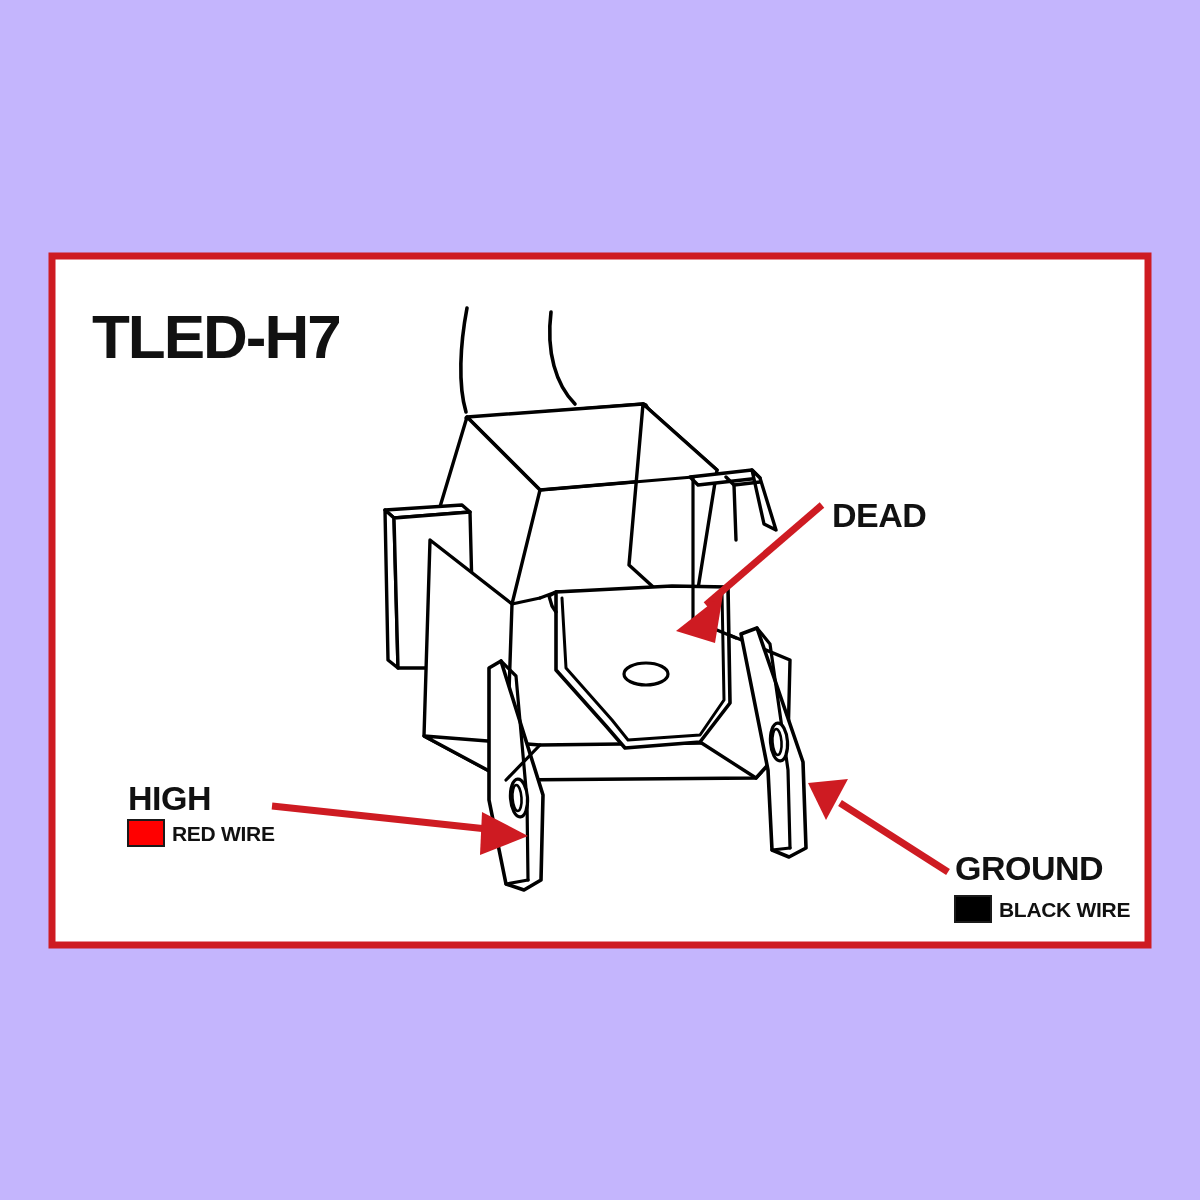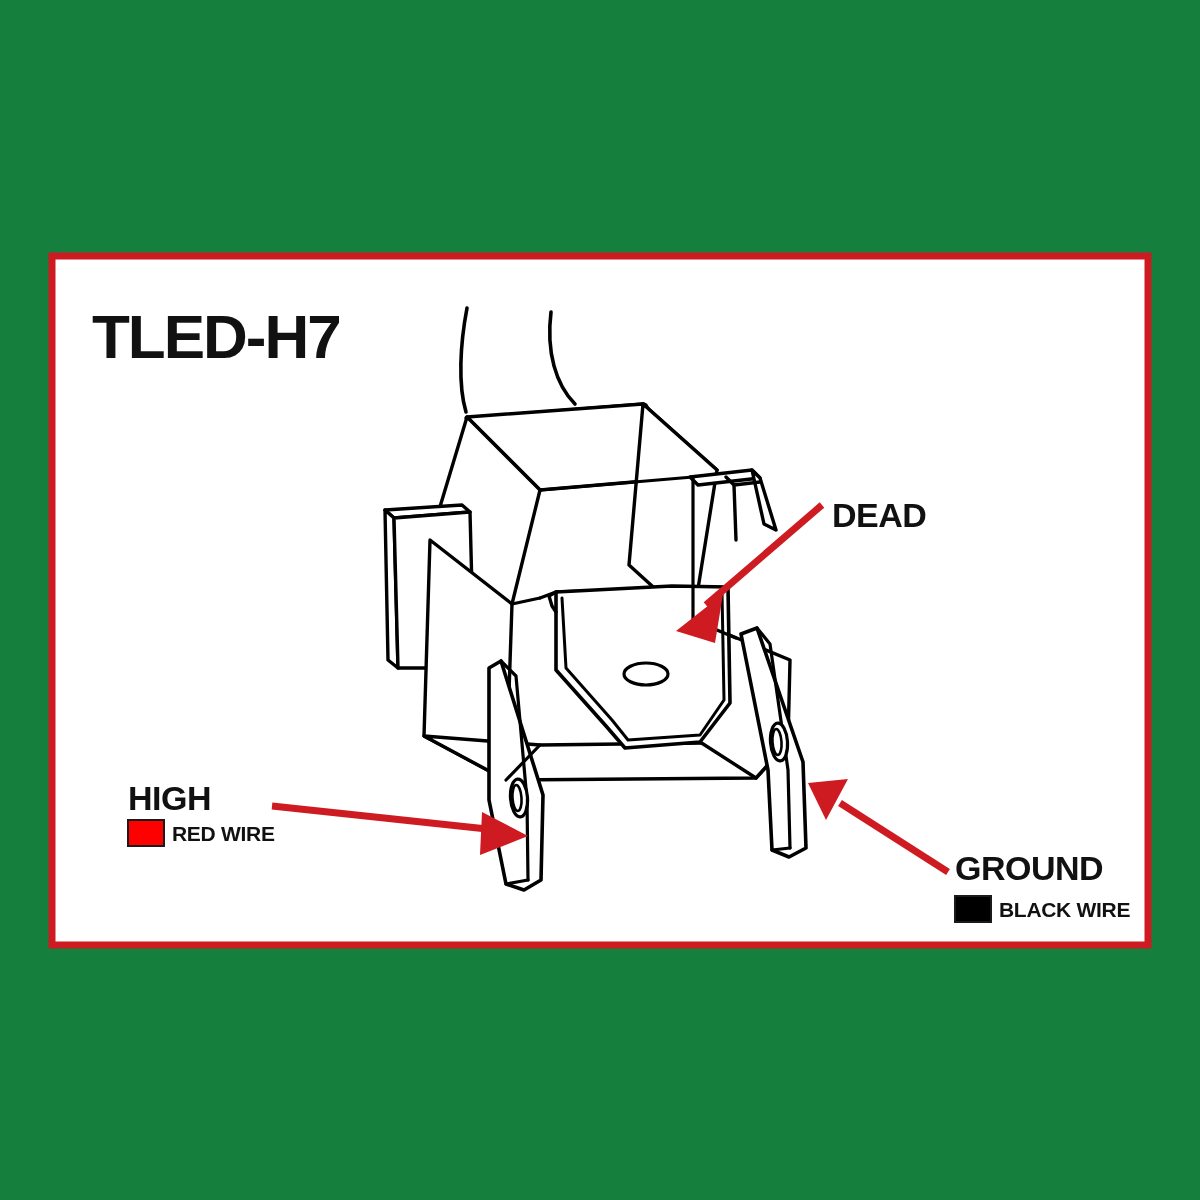--- a/index.html
+++ b/index.html
@@ -10,21 +10,21 @@
   body {
     width: 1200px;
     height: 1200px;
     font-family: "Liberation Sans", sans-serif;
     overflow: hidden;
   }
   #stage {
     position: relative;
     width: 1200px;
     height: 1200px;
-    background: #15803d;
+    background: #c4b5fd;
   }
   #diagram-svg {
     position: absolute;
     top: 0;
     left: 0;
     width: 1200px;
     height: 1200px;
     display: block;
   }
   .frame-rect {

